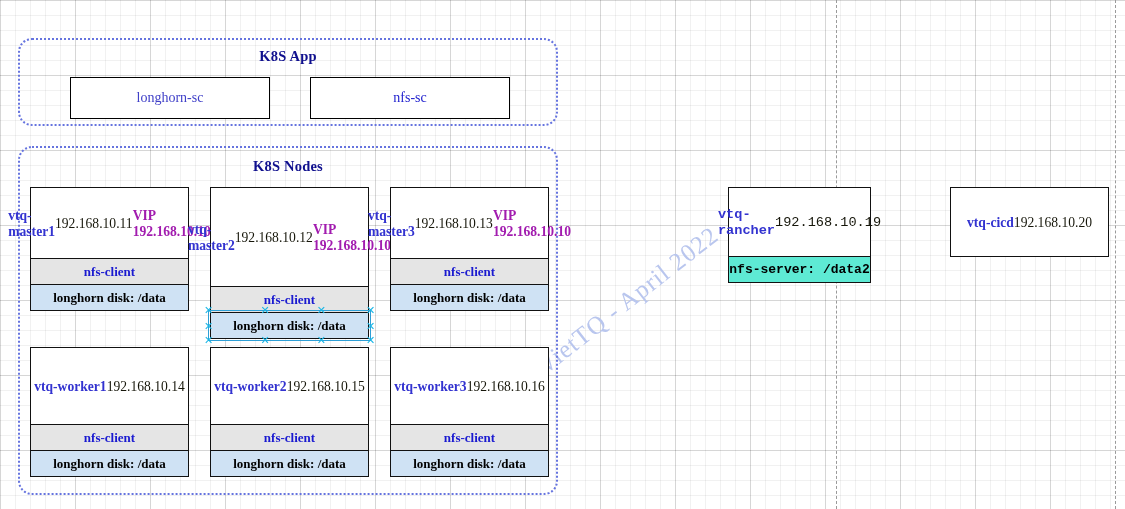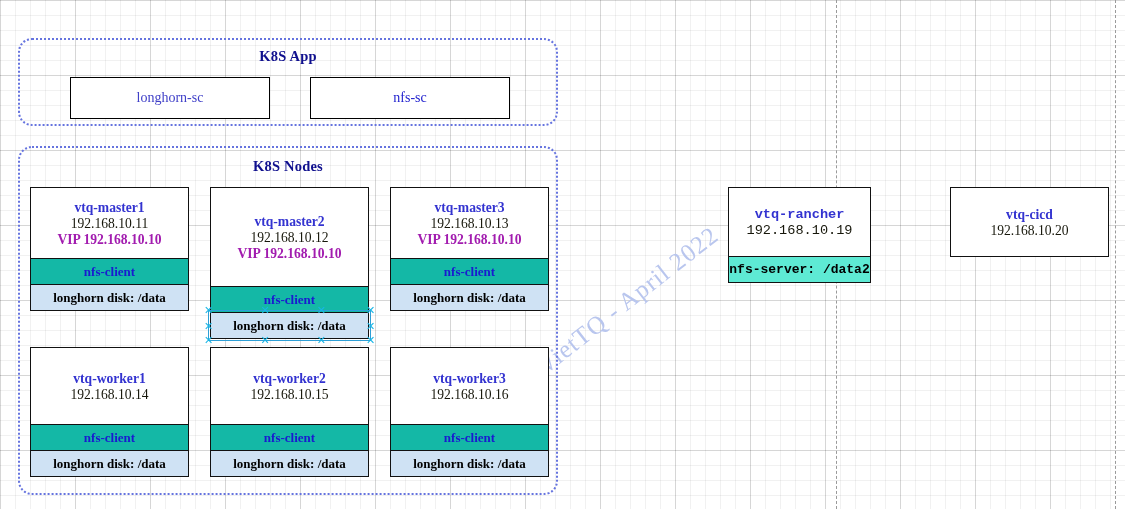--- a/index.html
+++ b/index.html
@@ -88,21 +88,21 @@
     position: absolute;
     box-sizing: border-box;
     border: 1.4px solid #111111;
     background: #ffffff;
     display: flex;
     flex-direction: column;
   }
   .node-head {
     flex: 1 1 auto;
     display: flex;
-    flex-direction: column;
+    flex-direction: row;
     align-items: center;
     justify-content: center;
     padding-top: 2px;
     line-height: 1.16;
   }
   .node-name {
     font-size: 13.6px;
     font-weight: bold;
     color: #3333d0;
   }
@@ -119,21 +119,21 @@
     box-sizing: border-box;
     height: 26px;
     display: flex;
     align-items: center;
     justify-content: center;
     border-top: 1.2px solid #111111;
     font-size: 13px;
     font-weight: bold;
   }
   .band-nfs-client {
-    background: #14b8a6;
+    background: #e5e5e5;
     color: #1a1ad0;
   }
   .band-longhorn {
     background: #cfe2f4;
     color: #000000;
   }
   .band-nfs-server {
     background: #5eead4;
     color: #000000;
     border-top: 1.2px solid #111111;

